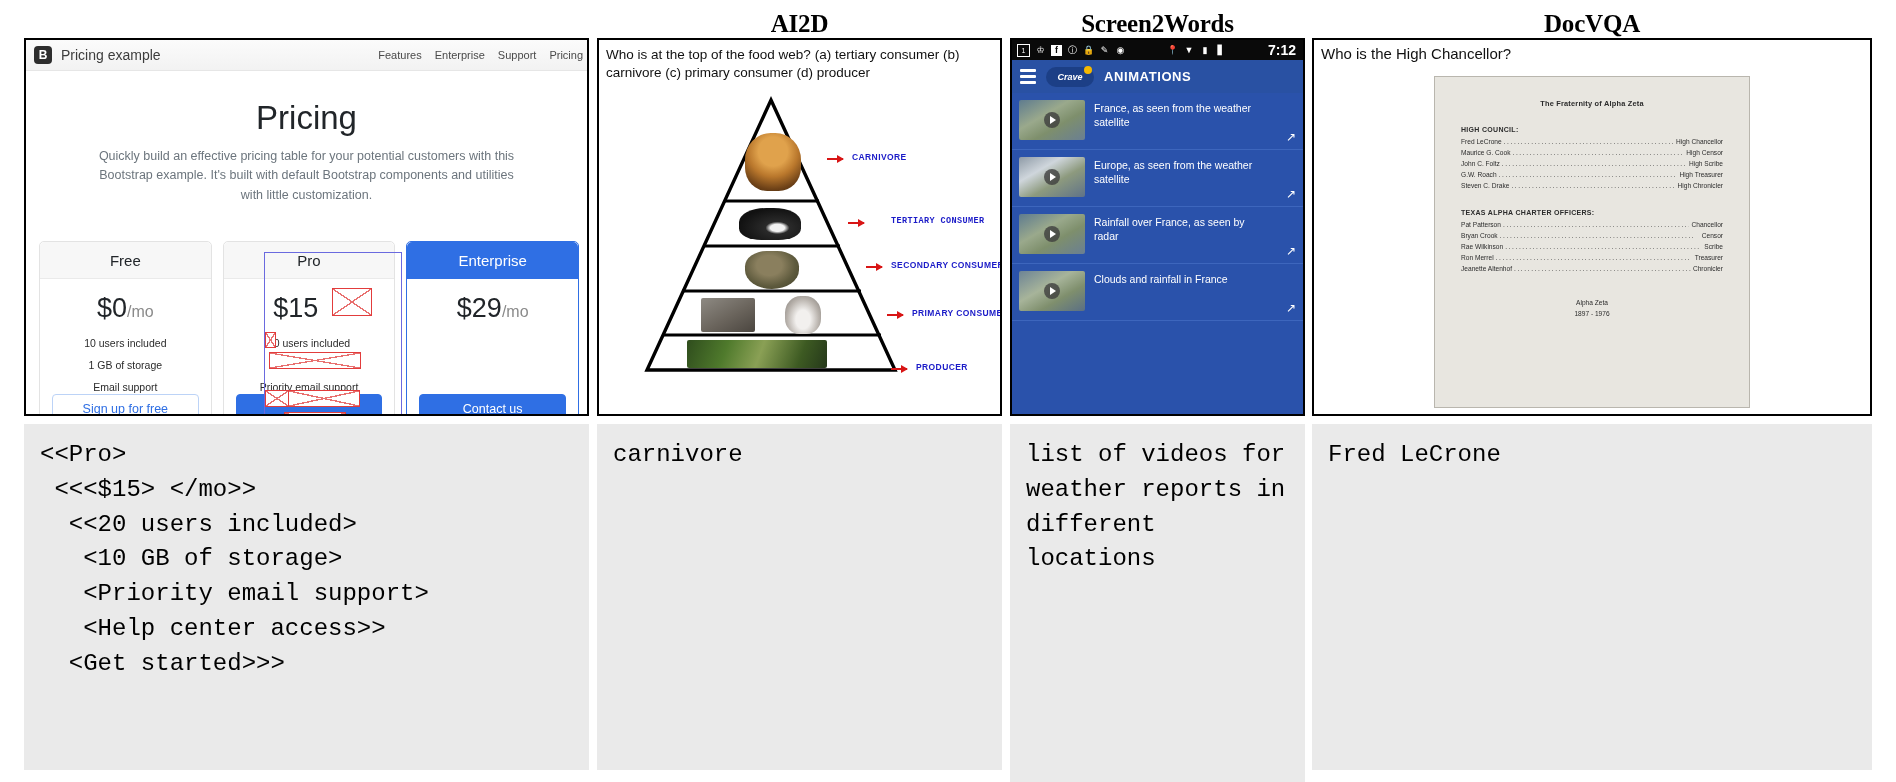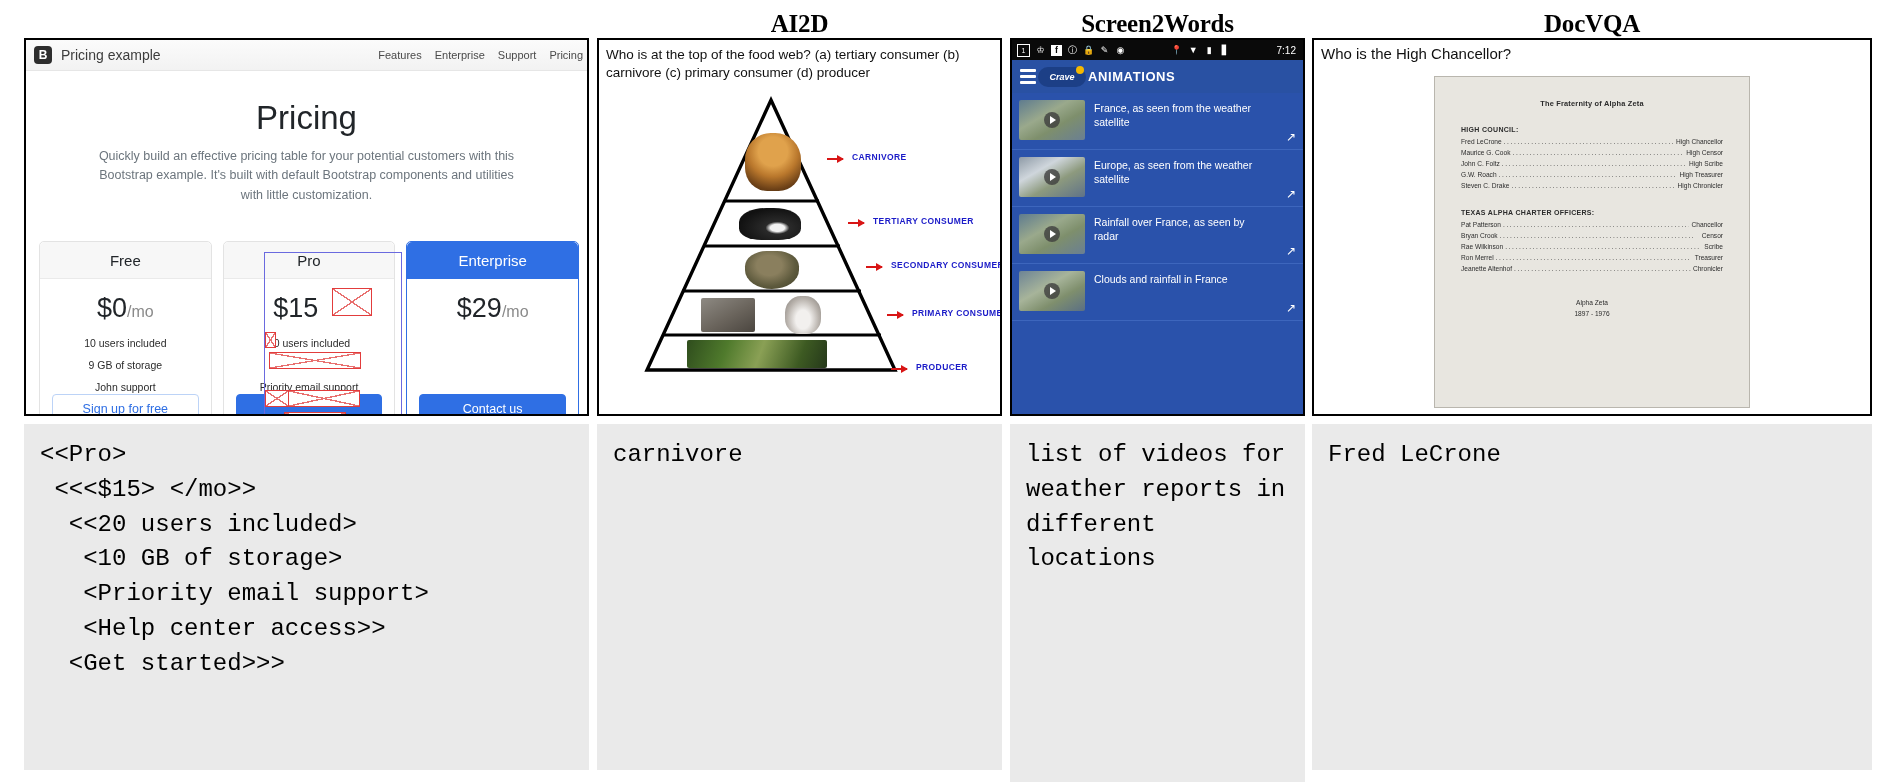--- a/index.html
+++ b/index.html
@@ -162,23 +162,23 @@
   
   #p3 { left: 1010px; top: 38px; width: 295px; height: 378px; }
   .m-status {
     height: 20px; background: #0a0a0a; display: flex; align-items: center;
     padding: 0 5px; gap: 5px;
   }
   .m-ico {
     width: 11px; height: 11px; color: #fff; font-size: 9px;
     display: flex; align-items: center; justify-content: center;
   }
-  .m-time { margin-left: auto; color: #fff; font-size: 10px; padding-right: 2px; }
+  .m-time { margin-left: auto; color: #fff; font-size: 14px; padding-right: 2px; font-weight: bold; }
   .m-appbar {
-    height: 33px; background: #2951a3; display: flex; align-items: center; padding: 0 8px; gap: 2px;
+    height: 33px; background: #2951a3; display: flex; align-items: center; padding: 0 8px; gap: 10px;
   }
   .hamburger { width: 16px; display: flex; flex-direction: column; gap: 3px; }
   .hamburger i { display: block; height: 3px; background: #fff; border-radius: 1px; }
   .m-logo {
     width: 48px; height: 20px; background: #1c3f86; border-radius: 10px;
     position: relative; display: flex; align-items: center; justify-content: center;
     color: #fff; font-size: 9px; font-style: italic; font-weight: bold;
   }
   .m-logo .dot {
     position: absolute; right: 2px; top: -1px; width: 8px; height: 8px;
@@ -270,22 +270,22 @@
 
       <div class="cards">
 
         <div class="card">
           <div class="card-head">Free</div>
           <div class="price">
             <span>$0</span><span class="unit">/mo</span>
           </div>
           <div class="feat-list">
             <div class="feat">10 users included</div>
-            <div class="feat">9 GB of storage</div>
-            <div class="feat">John support</div>
+            <div class="feat">1 GB of storage</div>
+            <div class="feat">Email support</div>
             <div class="feat">Help center access</div>
           </div>
           <div class="cta outline">Sign up for free</div>
         </div>
 
         <div class="card">
           <div class="card-head">Pro</div>
           <div class="price">
             <span>$15</span><span class="unit" style="visibility:hidden">/mo</span>
           </div>
@@ -348,21 +348,21 @@
                   background: radial-gradient(ellipse at 50% 62%, #f2f0ee 0 28%, #b9b3ad 62%, #7d7873 100%);
                   border-radius:44% 44% 40% 40%;"></div>
       <div class="animal" style="left:88px; top:252px; width:140px; height:28px;
                   background: linear-gradient(110deg, #2f4d1d 0%, #4f7a2c 28%, #8aa055 52%, #3d5a22 80%, #25381a 100%);"></div>
 
       
       <div class="arrow" style="left:228px; top:70px;"></div>
       <div class="pyr-label" style="left:253px; top:64px;">CARNIVORE</div>
 
       <div class="arrow" style="left:249px; top:134px;"></div>
-      <div class="pyr-label" style="left:274px; top:128px;">TERTIARY CONSUMER</div>
+      <div class="pyr-label" style="left:292px; top:128px;font-family:Liberation Mono, monospace;">TERTIARY CONSUMER</div>
 
       <div class="arrow" style="left:267px; top:178px;"></div>
       <div class="pyr-label" style="left:292px; top:172px;">SECONDARY CONSUMER</div>
 
       <div class="arrow" style="left:288px; top:226px;"></div>
       <div class="pyr-label" style="left:313px; top:220px;">PRIMARY CONSUMER</div>
 
       <div class="arrow" style="left:292px; top:280px;"></div>
       <div class="pyr-label" style="left:317px; top:274px;">PRODUCER</div>
     </div>

